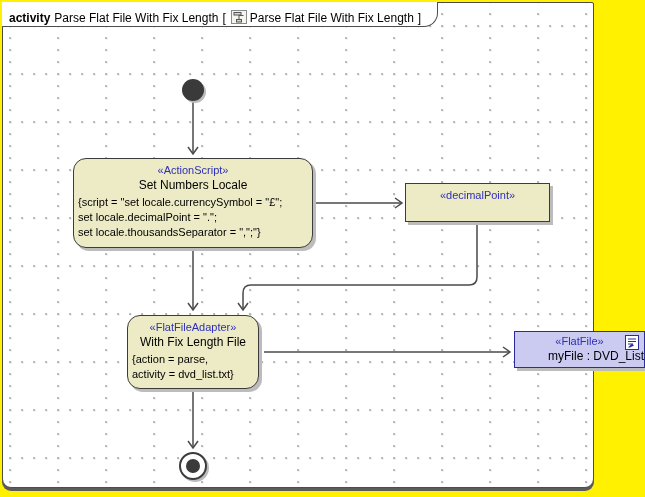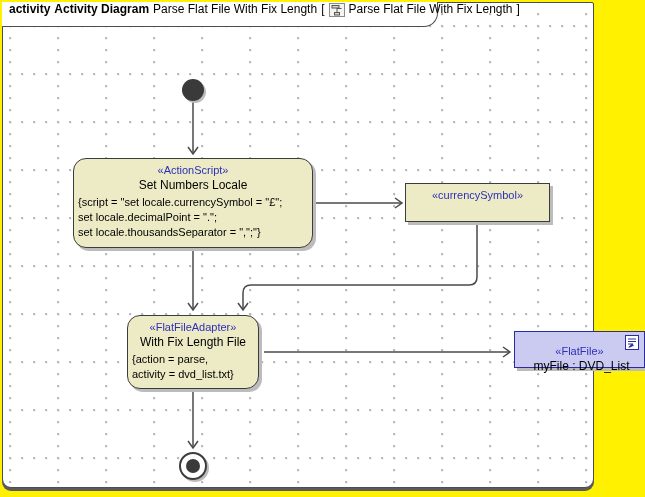--- a/index.html
+++ b/index.html
@@ -31,21 +31,21 @@
 
   
   .tab {
     position: absolute;
     left: 2px; top: 2px;
     width: 436px; height: 25px;
     background: #ffffff;
     border-bottom: 1px solid #4d4d4d;
     border-right: 1px solid #4d4d4d;
     border-bottom-right-radius: 14px;
-    display: flex; align-items: flex-start;
+    display: flex; align-items: flex-end;
     padding: 0 14px 1px 7px;
     font-size: 12px; color: #000;
     white-space: nowrap;
   }
   .tab .b { font-weight: bold; }
   .tab span { margin-right: 4px; }
   .tab .icon { margin: 0 3px 0 1px; flex: 0 0 auto; display: inline-flex; }
 
   
   .node {
@@ -80,22 +80,22 @@
 
   .action-set   { left: 73px;  top: 158px; width: 240px; height: 90px; }
   .buffer-node  { left: 405px; top: 183px; width: 145px; height: 39px; }
   .action-parse { left: 127px; top: 315px; width: 132px; height: 74px; }
 
   .flatfile-node {
     left: 514px; top: 331px; width: 131px; height: 37px;
     background: #CBCBF2;
     border-color: #2b2b9e;
   }
-  .flatfile-node .stereo { padding-top: 12px; }
-  .flatfile-node .nname { text-align: center; padding-left: 4px; }
+  .flatfile-node .stereo { padding-top: 2px; }
+  .flatfile-node .nname { text-align: right; padding-left: 4px; }
   .flatfile-node .doc-icon { position: absolute; right: 5px; top: 3px; }
 
   .initial-node {
     position: absolute;
     left: 182px; top: 79px;
     width: 22px; height: 22px;
     background: #3a3a3a;
     border-radius: 50%;
     box-shadow: 2px 2px 0 #bcbcbc;
   }
@@ -128,21 +128,20 @@
 </style>
 </head>
 <body>
 
 <div class="canvas">
 
   <div class="frame"></div>
 
   <div class="tab">
     <span class="b">activity</span>
-    <span class="b">Activity Diagram</span>
     <span>Parse Flat File With Fix Length</span>
     <span>[</span>
     <span class="icon">
       <svg width="16" height="16" viewBox="0 0 16 16">
         <rect x="0.5" y="1.5" width="15" height="13" fill="#f4f4f0" stroke="#8a8a8a"></rect>
         <rect x="3" y="3.5" width="7" height="2.5" fill="#d8d8cc" stroke="#555"></rect>
         <line x1="8" y1="6" x2="8" y2="11" stroke="#555"></line>
         <rect x="5.5" y="10.5" width="5" height="2.5" fill="#d8d8cc" stroke="#555"></rect>
         <line x1="8" y1="6.5" x2="12.5" y2="6.5" stroke="#555"></line>
       </svg>
@@ -182,21 +181,21 @@
 
   <div class="node rounded action-set">
     <span class="stereo">«ActionScript»</span>
     <span class="nname">Set Numbers Locale</span>
     <span class="nbody"><span>{script = "set locale.currencySymbol = "£";</span><br>
       <span>set locale.decimalPoint = ".";</span><br>
       <span>set locale.thousandsSeparator = ",";"}</span></span>
   </div>
 
   <div class="node buffer-node">
-    <span class="stereo">«currencySymbol»</span>
+    <span class="stereo">«decimalPoint»</span>
   </div>
 
   <div class="node rounded action-parse">
     <span class="stereo">«FlatFileAdapter»</span>
     <span class="nname">With Fix Length File</span>
     <span class="nbody"><span>{action = parse,</span><br>
       <span>activity = dvd_list.txt}</span></span>
   </div>
 
   <div class="node flatfile-node">

